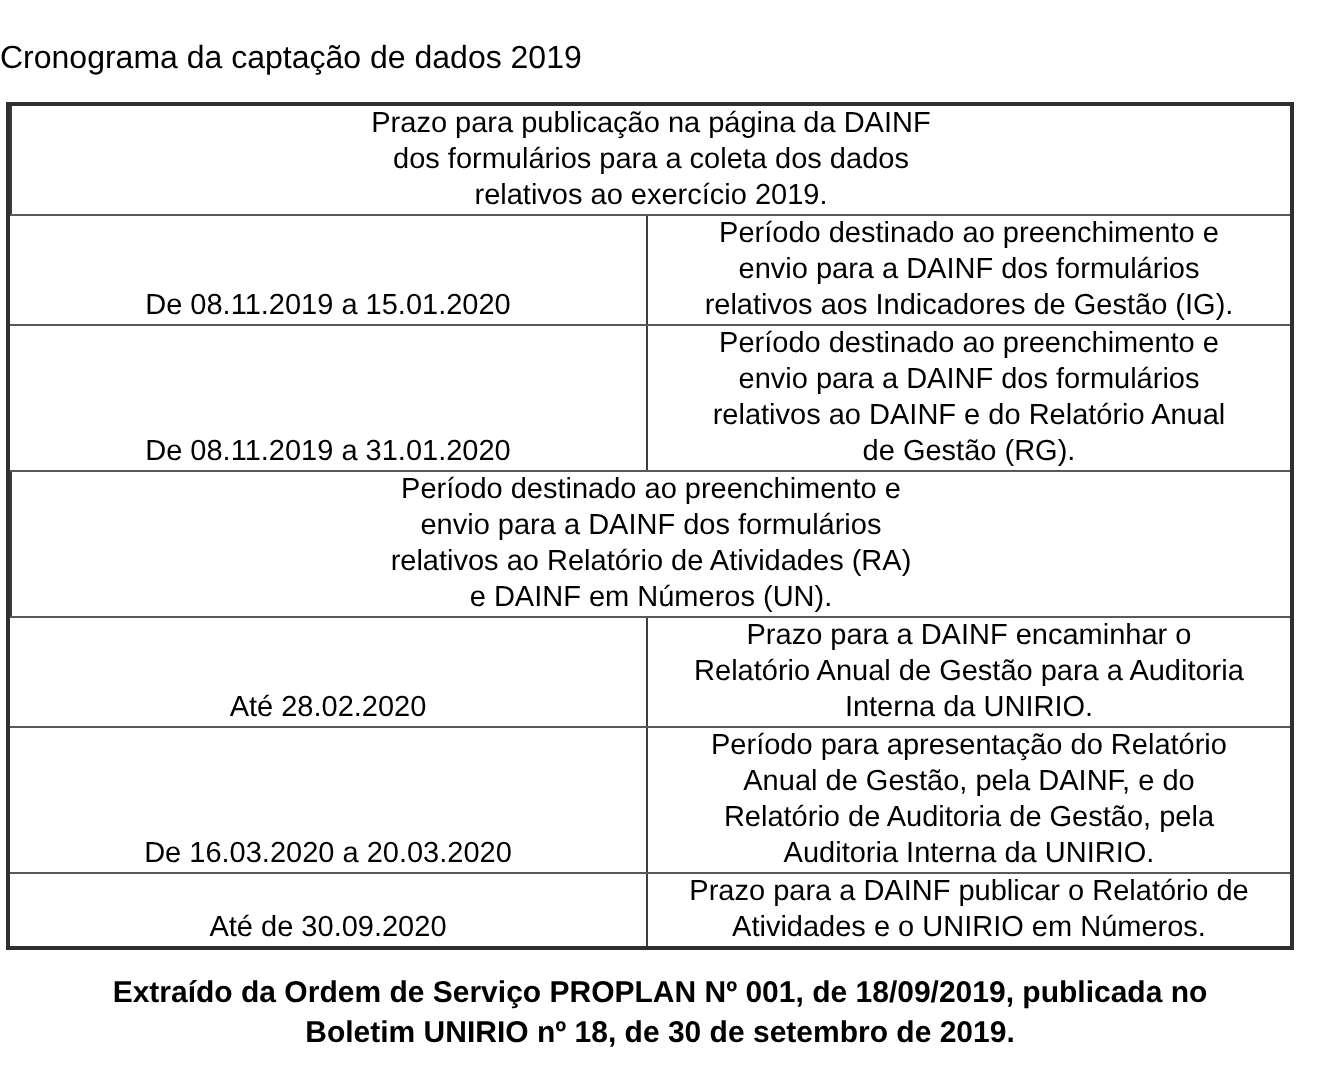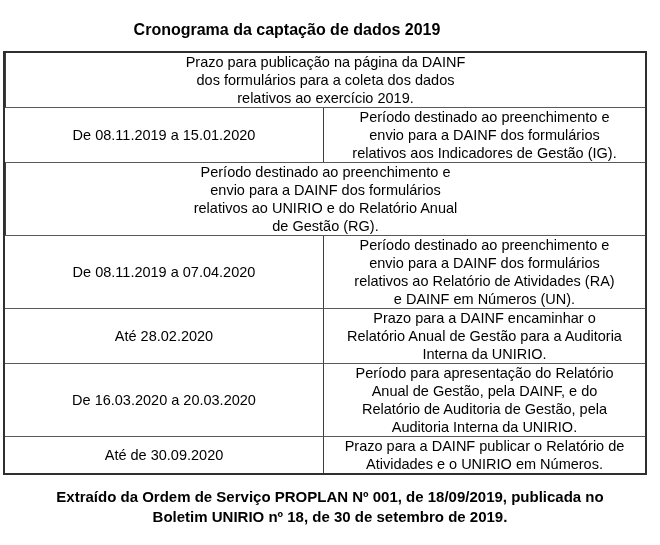--- a/index.html
+++ b/index.html
@@ -13,22 +13,22 @@
     color: #000000;
     font-family: "Liberation Sans", sans-serif;
     position: relative;
     overflow: hidden;
   }
   .doc-title {
     position: absolute;
     top: 20px;
     left: 0;
     width: 574px;
-    text-align: center;
-    font-weight: bold;
+    text-align: left;
+    font-weight: normal;
     font-size: 16px;
     line-height: 19px;
   }
   .schedule-table {
     position: absolute;
     top: 51px;
     left: 3px;
     width: 644px;
     box-sizing: border-box;
     border: 2px solid var(--border-outer, #2f2f2f);
@@ -39,21 +39,21 @@
   .t-row {
     display: flex;
     align-items: stretch;
   }
   .t-row + .t-row {
     border-top: 1px solid var(--border-h, #595959);
   }
   .cell {
     box-sizing: border-box;
     display: flex;
-    align-items: center;
+    align-items: flex-end;
     justify-content: center;
     font-size: 14.5px;
     line-height: 18px;
     text-align: center;
     padding: 0 2px;
   }
   .cell.period {
     flex: 0 0 318px;
     width: 318px;
   }
@@ -94,29 +94,29 @@
     </div>
     <div class="t-row">
       <div class="cell period">De 08.11.2019 a 15.01.2020</div>
       <div class="cell desc">
         <div class="desc-inner"><span>Período destinado ao preenchimento e
 envio para a DAINF dos formulários
 relativos aos </span><span class="b">Indicadores de Gestão</span><span> (IG).</span></div>
       </div>
     </div>
     <div class="t-row">
+      <div class="cell period">De 08.11.2019 a 31.01.2020</div>
       <div class="cell desc">
         <div class="desc-inner"><span>Período destinado ao preenchimento e
 envio para a DAINF dos formulários
-relativos ao </span><span class="b">UNIRIO</span><span> e do </span><span class="b">Relatório Anual
+relativos ao </span><span class="b">DAINF</span><span> e do </span><span class="b">Relatório Anual
 de Gestão</span><span> (RG).</span></div>
       </div>
     </div>
     <div class="t-row">
-      <div class="cell period">De 08.11.2019 a 07.04.2020</div>
       <div class="cell desc">
         <div class="desc-inner"><span>Período destinado ao preenchimento e
 envio para a DAINF dos formulários
 relativos ao </span><span class="b">Relatório de Atividades</span><span> (RA)
 e </span><span class="b">DAINF em Números</span><span> (UN).</span></div>
       </div>
     </div>
     <div class="t-row">
       <div class="cell period">Até 28.02.2020</div>
       <div class="cell desc">

